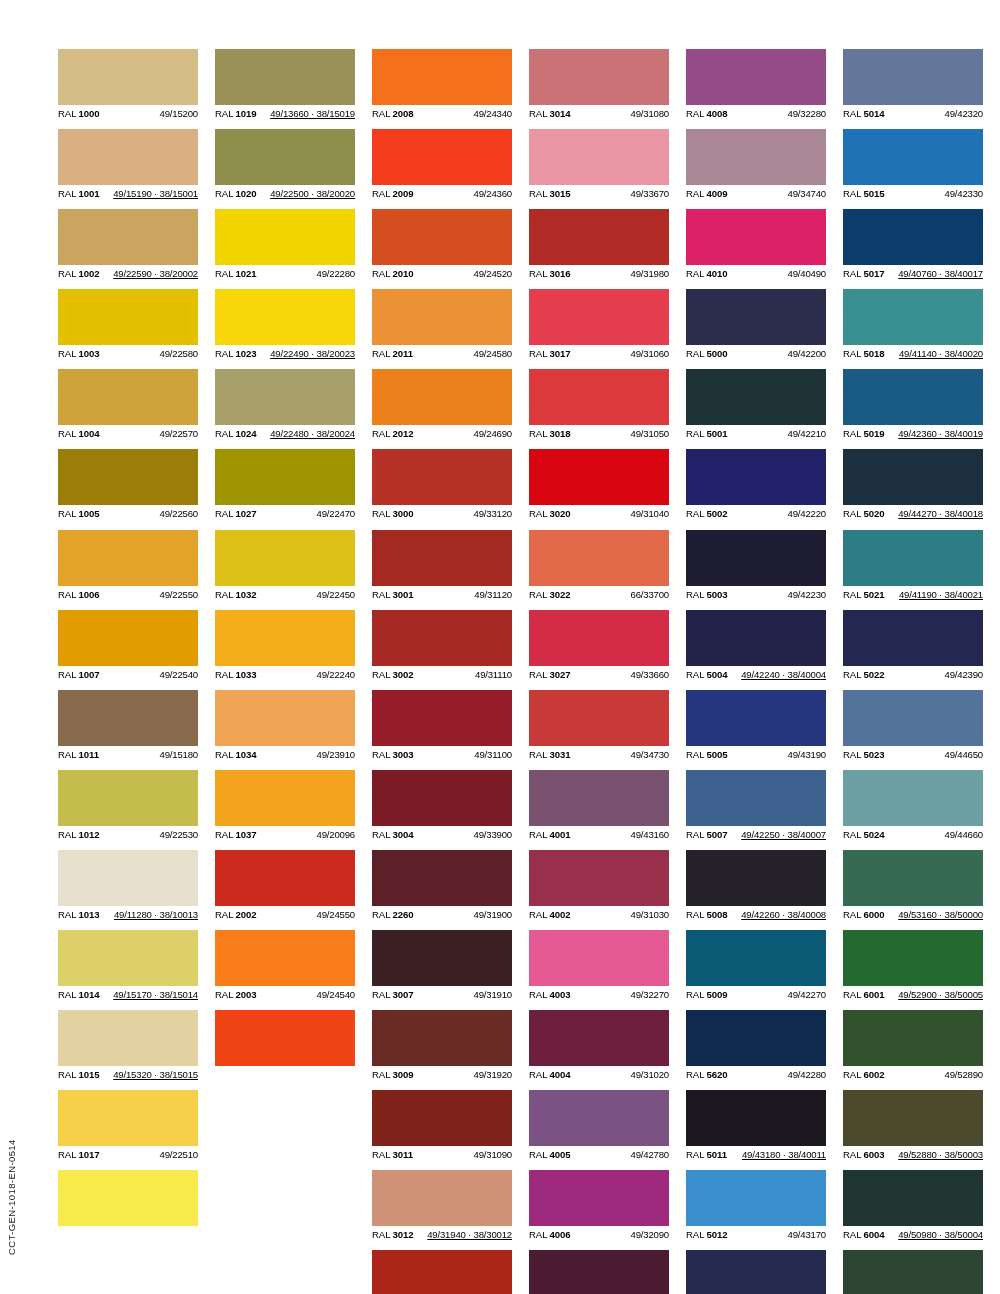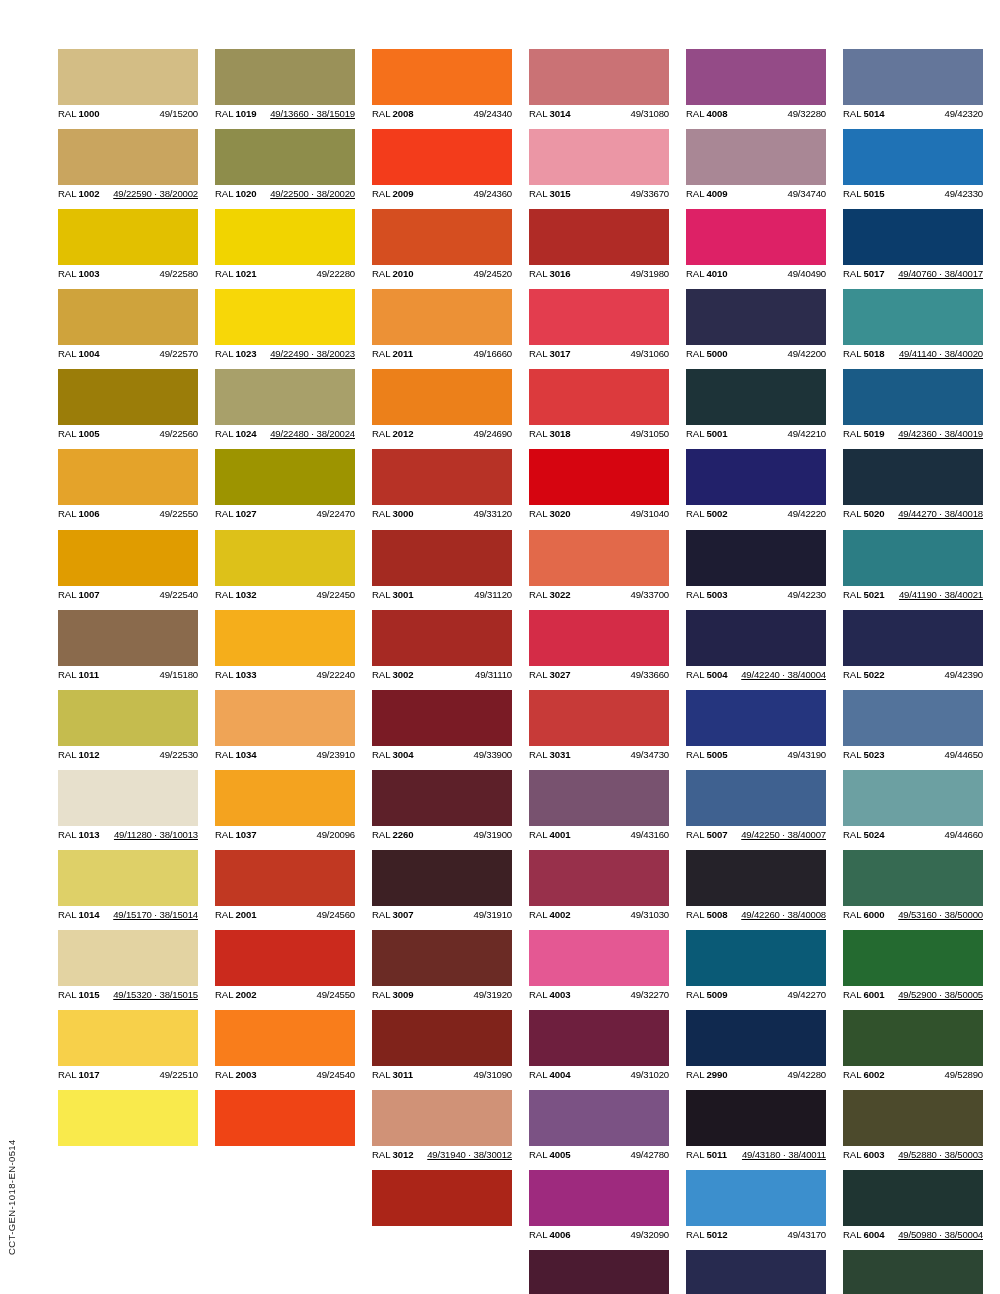--- a/index.html
+++ b/index.html
@@ -116,20 +116,27 @@
   <div id="grid">
     <div class="col c0">
         <div class="cell">
           <div class="swatch" style="background: rgb(211, 189, 133);"></div>
           <div class="label">
             <span class="ral">RAL <b>1000</b></span>
             <span class="codes">49/15200</span>
           </div>
         </div>
         <div class="cell">
+          <div class="swatch" style="background: rgb(217, 177, 131);"></div>
+          <div class="label wide">
+            <span class="ral">RAL <b>1001</b></span>
+            <span class="codes">49/15190 · 38/15001</span>
+          </div>
+        </div>
+        <div class="cell">
           <div class="swatch" style="background: rgb(201, 165, 95);"></div>
           <div class="label wide">
             <span class="ral">RAL <b>1002</b></span>
             <span class="codes">49/22590 · 38/20002</span>
           </div>
         </div>
         <div class="cell">
           <div class="swatch" style="background: rgb(226, 192, 0);"></div>
           <div class="label">
             <span class="ral">RAL <b>1003</b></span>
@@ -275,27 +282,20 @@
           </div>
         </div>
         <div class="cell">
           <div class="swatch" style="background: rgb(244, 163, 31);"></div>
           <div class="label">
             <span class="ral">RAL <b>1037</b></span>
             <span class="codes">49/20096</span>
           </div>
         </div>
         <div class="cell">
-          <div class="swatch" style="background: rgb(193, 56, 34);"></div>
-          <div class="label">
-            <span class="ral">RAL <b>2001</b></span>
-            <span class="codes">49/24560</span>
-          </div>
-        </div>
-        <div class="cell">
           <div class="swatch" style="background: rgb(203, 42, 29);"></div>
           <div class="label">
             <span class="ral">RAL <b>2002</b></span>
             <span class="codes">49/24550</span>
           </div>
         </div>
         <div class="cell">
           <div class="swatch" style="background: rgb(249, 125, 27);"></div>
           <div class="label">
             <span class="ral">RAL <b>2003</b></span>
@@ -325,21 +325,21 @@
           <div class="swatch" style="background: rgb(213, 78, 32);"></div>
           <div class="label">
             <span class="ral">RAL <b>2010</b></span>
             <span class="codes">49/24520</span>
           </div>
         </div>
         <div class="cell">
           <div class="swatch" style="background: rgb(236, 145, 54);"></div>
           <div class="label">
             <span class="ral">RAL <b>2011</b></span>
-            <span class="codes">49/16660</span>
+            <span class="codes">49/24580</span>
           </div>
         </div>
         <div class="cell">
           <div class="swatch" style="background: rgb(236, 128, 26);"></div>
           <div class="label">
             <span class="ral">RAL <b>2012</b></span>
             <span class="codes">49/24690</span>
           </div>
         </div>
         <div class="cell">
@@ -357,20 +357,27 @@
           </div>
         </div>
         <div class="cell">
           <div class="swatch" style="background: rgb(166, 41, 35);"></div>
           <div class="label">
             <span class="ral">RAL <b>3002</b></span>
             <span class="codes">49/31110</span>
           </div>
         </div>
         <div class="cell">
+          <div class="swatch" style="background: rgb(149, 28, 40);"></div>
+          <div class="label">
+            <span class="ral">RAL <b>3003</b></span>
+            <span class="codes">49/31100</span>
+          </div>
+        </div>
+        <div class="cell">
           <div class="swatch" style="background: rgb(122, 27, 37);"></div>
           <div class="label">
             <span class="ral">RAL <b>3004</b></span>
             <span class="codes">49/33900</span>
           </div>
         </div>
         <div class="cell">
           <div class="swatch" style="background: rgb(93, 32, 41);"></div>
           <div class="label">
             <span class="ral">RAL <b>2260</b></span>
@@ -449,21 +456,21 @@
           <div class="swatch" style="background: rgb(214, 5, 16);"></div>
           <div class="label">
             <span class="ral">RAL <b>3020</b></span>
             <span class="codes">49/31040</span>
           </div>
         </div>
         <div class="cell">
           <div class="swatch" style="background: rgb(226, 105, 74);"></div>
           <div class="label">
             <span class="ral">RAL <b>3022</b></span>
-            <span class="codes">49/33700</span>
+            <span class="codes">66/33700</span>
           </div>
         </div>
         <div class="cell">
           <div class="swatch" style="background: rgb(212, 44, 71);"></div>
           <div class="label">
             <span class="ral">RAL <b>3027</b></span>
             <span class="codes">49/33660</span>
           </div>
         </div>
         <div class="cell">
@@ -600,21 +607,21 @@
         <div class="cell">
           <div class="swatch" style="background: rgb(10, 90, 118);"></div>
           <div class="label">
             <span class="ral">RAL <b>5009</b></span>
             <span class="codes">49/42270</span>
           </div>
         </div>
         <div class="cell">
           <div class="swatch" style="background: rgb(16, 41, 79);"></div>
           <div class="label">
-            <span class="ral">RAL <b>2990</b></span>
+            <span class="ral">RAL <b>5620</b></span>
             <span class="codes">49/42280</span>
           </div>
         </div>
         <div class="cell">
           <div class="swatch" style="background: rgb(29, 23, 32);"></div>
           <div class="label wide">
             <span class="ral">RAL <b>5011</b></span>
             <span class="codes">49/43180 · 38/40011</span>
           </div>
         </div>

